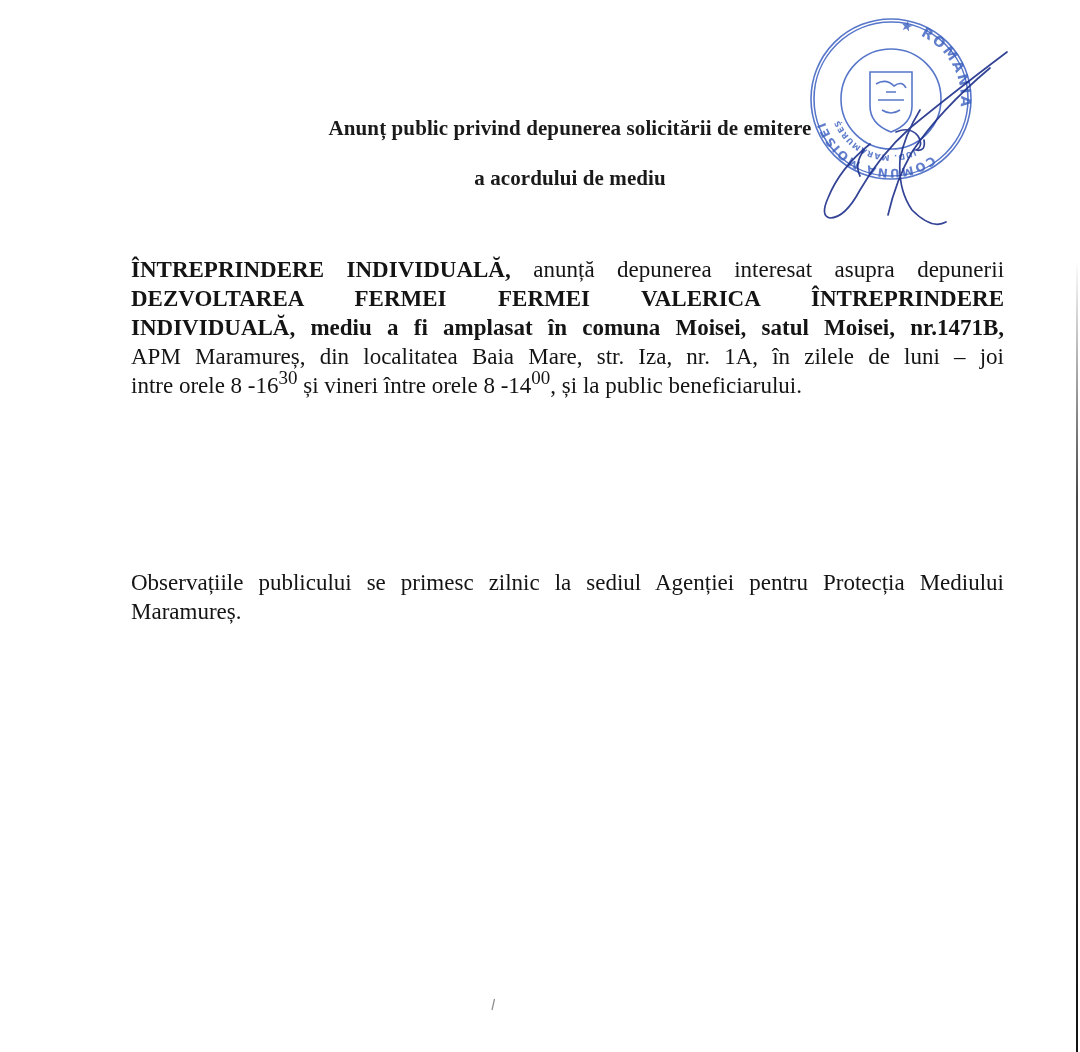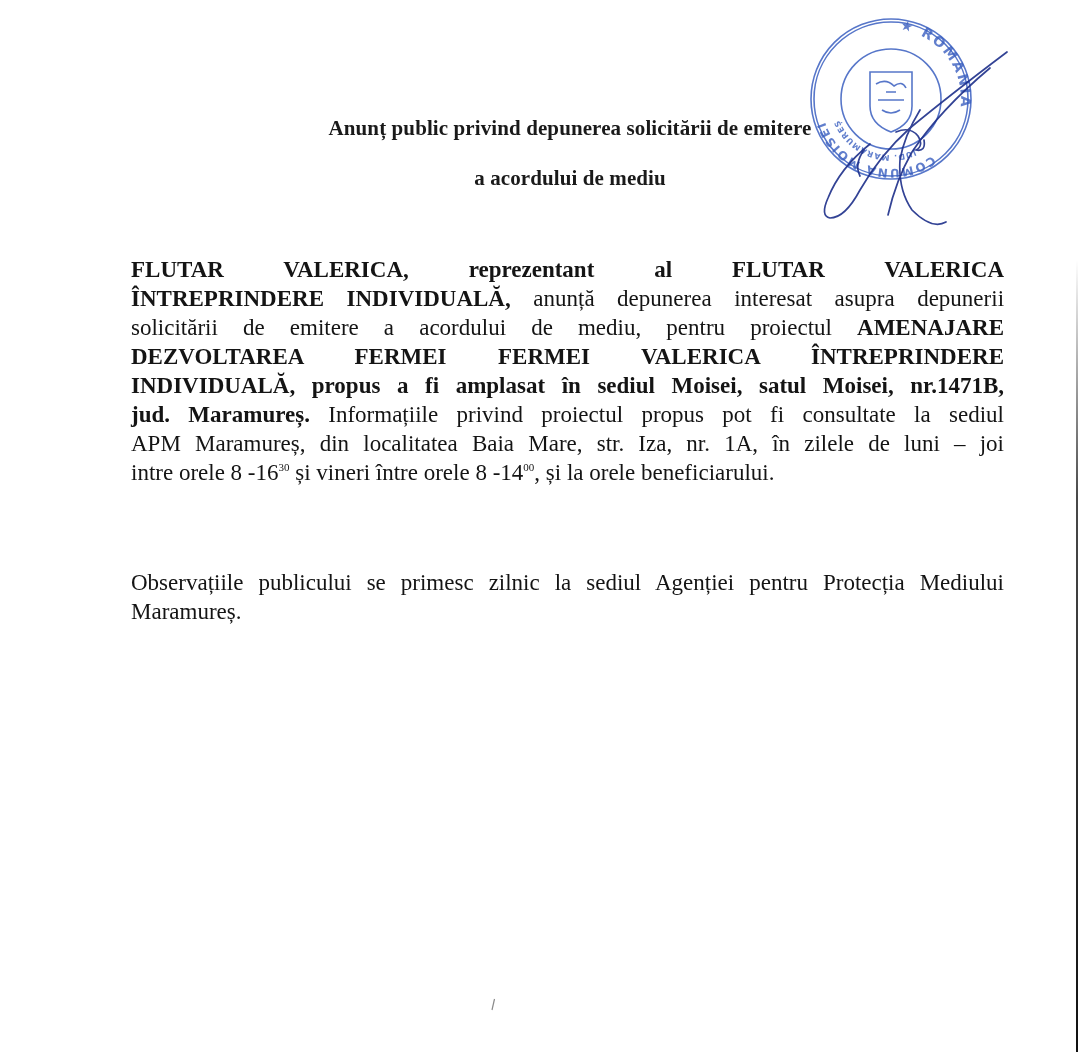--- a/index.html
+++ b/index.html
@@ -55,21 +55,21 @@
       white-space: nowrap;
       text-align: justify;
       text-align-last: justify;
       overflow: visible;
     }
     .line.last {
       text-align-last: left;
     }
     .b { font-weight: bold; }
     sup {
-      font-size: 11px;
+      font-size: 19px;
       line-height: 0;
       vertical-align: 9px;
     }
 
     
     .stamp {
       position: absolute;
       left: 806px; top: 14px;
       width: 170px; height: 170px;
     }
@@ -125,41 +125,28 @@
       <path d="M96,92 Q110,86 118,96 Q124,106 116,110 Q126,112 124,100"></path>
       <path d="M64,110 Q54,124 60,136"></path>
     </g>
   </svg>
 
   <div class="title title-1">Anunț public privind depunerea solicitării de emitere</div>
   <div class="title title-2">a acordului de mediu</div>
 
   <div class="body-block para-1">
     <span class="line">
-      <span class="b">FLUTAR VALERICA,</span>
-      <span> </span>
-      <span class="b">reprezentant al FLUTAR VALERICA</span>
-    </span>
-    <span class="line">
       <span class="b">ÎNTREPRINDERE INDIVIDUALĂ,</span>
       <span> anunță depunerea interesat asupra depunerii</span>
     </span>
-    <span class="line">
-      <span>solicitării de emitere a acordului de mediu, pentru proiectul </span>
-      <span class="b">AMENAJARE</span>
-    </span>
     <span class="line b">DEZVOLTAREA FERMEI FERMEI VALERICA ÎNTREPRINDERE</span>
-    <span class="line b">INDIVIDUALĂ, propus a fi amplasat în sediul Moisei, satul Moisei, nr.1471B,</span>
-    <span class="line">
-      <span class="b">jud. Maramureș.</span>
-      <span> Informațiile privind proiectul propus pot fi consultate la sediul</span>
-    </span>
+    <span class="line b">INDIVIDUALĂ, mediu a fi amplasat în comuna Moisei, satul Moisei, nr.1471B,</span>
     <span class="line">APM Maramureș, din localitatea Baia Mare, str. Iza, nr. 1A, în zilele de luni – joi</span>
     <span class="line last">
-      <span>intre orele 8 -16</span><sup>30</sup><span> și vineri între orele 8 -14</span><sup>00</sup><span>, și la orele beneficiarului.</span>
+      <span>intre orele 8 -16</span><sup>30</sup><span> și vineri între orele 8 -14</span><sup>00</sup><span>, și la public beneficiarului.</span>
     </span>
   </div>
 
   <div class="body-block para-2">
     <span class="line">Observațiile publicului se primesc zilnic la sediul Agenției pentru Protecția Mediului</span>
     <span class="line last">Maramureș.</span>
   </div>
 
   <svg class="bottom-mark" viewBox="0 0 6 14">
     <path d="M4.5,1 L2,12" stroke="#8a8a8a" stroke-width="1.2" fill="none"></path>

